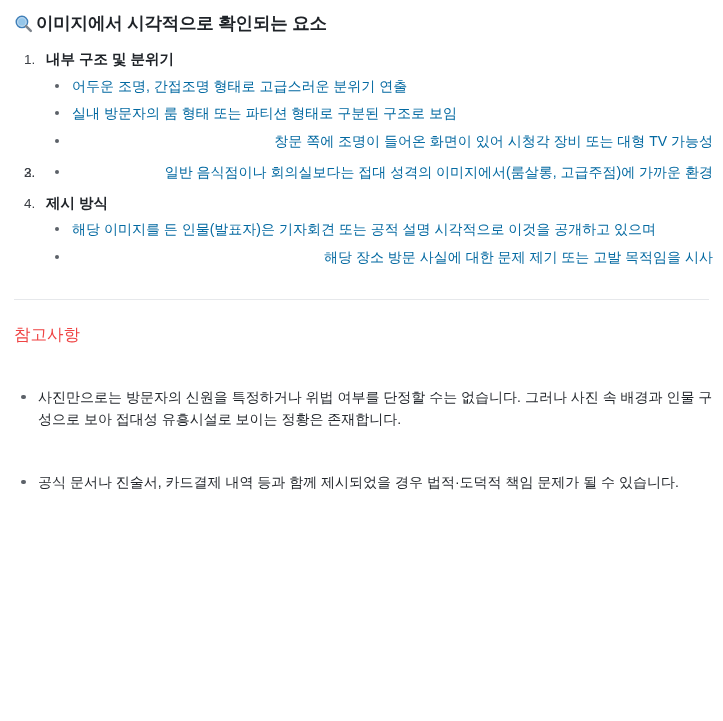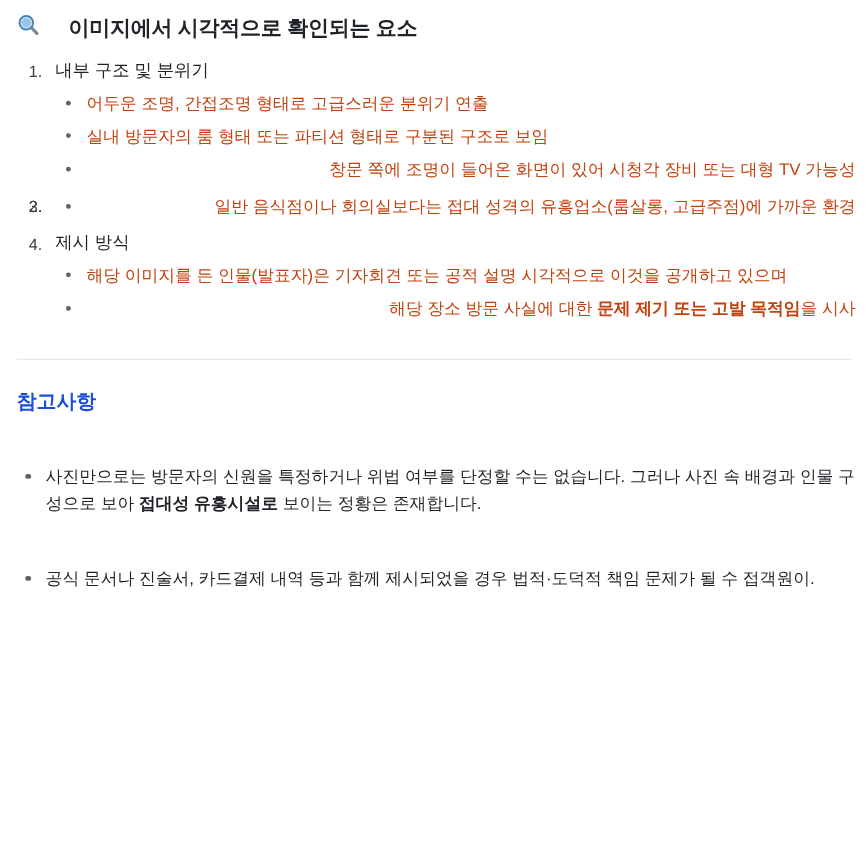--- a/index.html
+++ b/index.html
@@ -19,21 +19,22 @@
     width: 723px;
     height: 721px;
     box-sizing: border-box;
     padding: 8px 10px 0 10px;
     overflow: hidden;
   }
 
   
   .h-main {
     display: flex;
-    gap: 24px;
+    align-items: center;
+    gap: 3px;
     margin: 3px 0 14px 4px;
   }
   .h-main .title {
     font-size: 17.5px;
     font-weight: bold;
     letter-spacing: -0.2px;
     color: #1f2328;
   }
   .magnifier {
     width: 19px;
@@ -50,21 +51,21 @@
     counter-reset: item;
   }
   ol.outline > li {
     position: relative;
     padding-left: 36px;
     margin-bottom: 9px;
     counter-increment: item;
   }
   ol.outline > li > .num-label {
     font-size: 14.5px;
-    font-weight: normal;
+    font-weight: bold;
     color: #1f2328;
     line-height: 1.5;
   }
   ol.outline > li::before {
     content: counter(item) ".";
     position: absolute;
     left: 14px;
     top: 0;
     font-size: 13.5px;
     color: #3b3f45;
@@ -76,50 +77,50 @@
     list-style: none;
     margin: 5px 0 0 0;
     padding: 0;
   }
   ul.sub > li {
     position: relative;
     padding-left: 26px;
     margin-bottom: 6px;
     font-size: 14px;
     line-height: 1.55;
-    color: #c2410c;
+    color: #0369a1;
   }
   ul.sub > li::before {
     content: "";
     position: absolute;
     left: 9px;
     top: 8px;
     width: 4px;
     height: 4px;
     border-radius: 50%;
     background: #5c6168;
   }
   ul.sub > li:last-child { margin-bottom: 0; text-align: right; }
 
-  b.em { font-weight: bold; }
+  b.em { font-weight: normal; }
 
   
   .divider {
     height: 1px;
     background: #e6e8eb;
     margin: 30px 4px 24px 4px;
     border: 0;
   }
 
   
   .h-notes {
     font-size: 16.5px;
-    font-weight: bold;
+    font-weight: normal;
     margin: 0 0 12px 4px;
-    color: #1d4ed8;
+    color: #ef4444;
   }
   ul.notes {
     list-style: none;
     margin: 0;
     padding: 0;
   }
   ul.notes > li {
     position: relative;
     padding-left: 28px;
     margin-bottom: 10px;
@@ -164,36 +165,36 @@
         <li>실내 방문자의 룸 형태 또는 파티션 형태로 구분된 구조로 보임</li>
         <li>창문 쪽에 조명이 들어온 화면이 있어 시청각 장비 또는 대형 TV 가능성</li>
       </ul>
     </li>
 
     <li>
     </li>
 
     <li>
       <ul class="sub">
-        <li>일반 음식점이나 회의실보다는 접대 성격의 유흥업소(룸살롱, 고급주점)에 가까운 환경</li>
+        <li>일반 음식점이나 회의실보다는 접대 성격의 이미지에서(룸살롱, 고급주점)에 가까운 환경</li>
       </ul>
     </li>
 
     <li>
       <div class="num-label">제시 방식</div>
       <ul class="sub">
         <li>해당 이미지를 든 인물(발표자)은 기자회견 또는 공적 설명 시각적으로 이것을 공개하고 있으며</li>
         <li><span>해당 장소 방문 사실에 대한 </span><b class="em">문제 제기 또는 고발 목적임</b><span>을 시사</span></li>
       </ul>
     </li>
 
   </ol>
 
   <hr class="divider">
 
   <div class="h-notes">참고사항</div>
 
   <ul class="notes">
     <li><span>사진만으로는 방문자의 신원을 특정하거나 위법 여부를 단정할 수는 없습니다. 그러나 사진 속 배경과 인물 구성으로 보아 </span><b class="em">접대성 유흥시설로</b><span> 보이는 정황은 존재합니다.</span></li>
-    <li><span>공식 문서나 진술서, 카드결제 내역 등과 함께 제시되었을 경우 법적·도덕적 책임 문제가 될 수 접객원이.</span><b class="em"></b><span></span></li>
+    <li><span>공식 문서나 진술서, 카드결제 내역 등과 함께 제시되었을 경우 법적·도덕적 책임 문제가 될 수 있습니다.</span><b class="em"></b><span></span></li>
   </ul>
 
 </div>
 
 </body></html>

